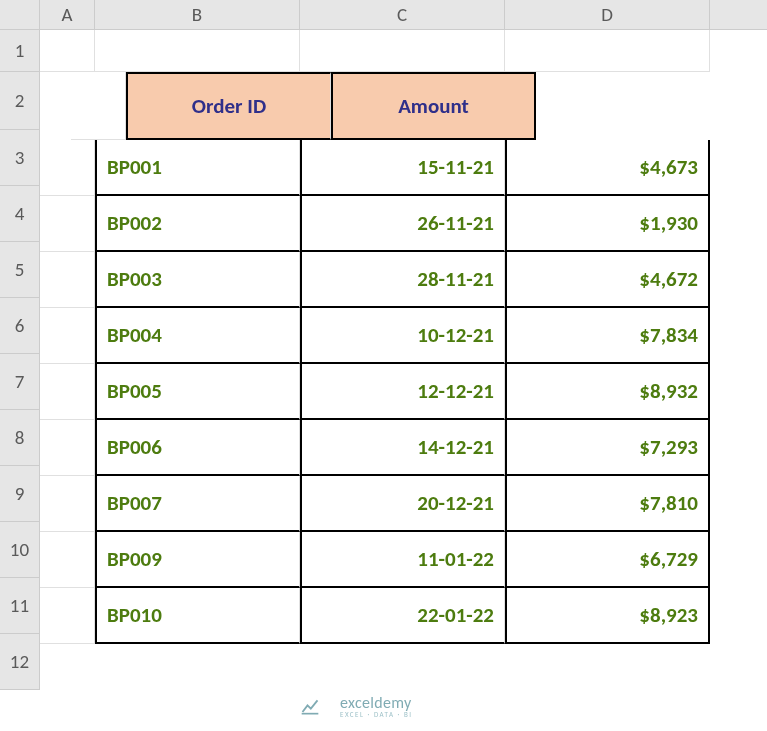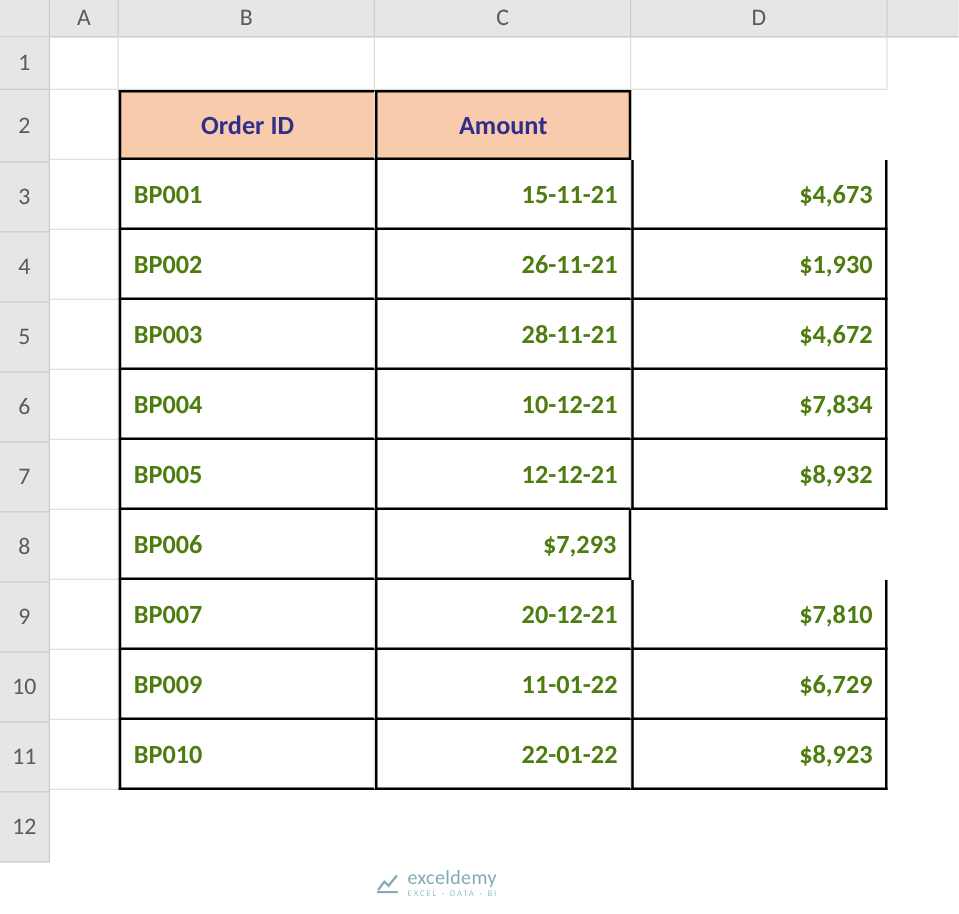--- a/index.html
+++ b/index.html
@@ -72,21 +72,21 @@
     overflow: hidden;
     font-weight: bold;
   }
   
   .cA { width: 55px; }
   .cB { width: 205px; }
   .cC { width: 205px; }
   .cD { width: 205px; }
   
   .r1 { height: 42px; }
-  .rH { height: 56px; } 
+  .rH { height: 68px; padding-left: 31px; } 
   .rD { height: 56px; } 
   .rowhdr-1 { height: 42px; }
   .rowhdr-H { height: 58px; }
   .rowhdr-D { height: 56px; }
 
   
   .th {
     background: #f8cbad;
     color: #2f2f8a;
     font-weight: 700;
@@ -106,21 +106,21 @@
   .td.last { border-right: 2px solid #000; }
   .td.left  { justify-content: flex-start; }
   .td.right { justify-content: flex-end; }
 
   .watermark {
     position: absolute;
     left: 300px;
     top: 695px;
     display: flex;
     align-items: center;
-    gap: 6px;
+    gap: 20px;
     opacity: 0.65;
   }
   .wm-icon {
     width: 20px; height: 20px;
     display: flex; align-items: center; justify-content: center;
   }
   .wm-text {
     display: flex; flex-direction: column; line-height: 1;
   }
   .wm-main {
@@ -200,20 +200,21 @@
     </div>
     <div class="row rD">
       <div class="cell cA"></div>
       <div class="cell cB td left">BP005</div>
       <div class="cell cC td right">12-12-21</div>
       <div class="cell cD td right last">$8,932</div>
     </div>
     <div class="row rD">
       <div class="cell cA"></div>
       <div class="cell cB td left">BP006</div>
+      <div class="cell cC td right">14-12-21</div>
       <div class="cell cD td right last">$7,293</div>
     </div>
     <div class="row rD">
       <div class="cell cA"></div>
       <div class="cell cB td left">BP007</div>
       <div class="cell cC td right">20-12-21</div>
       <div class="cell cD td right last">$7,810</div>
     </div>
     <div class="row rD">
       <div class="cell cA"></div>

